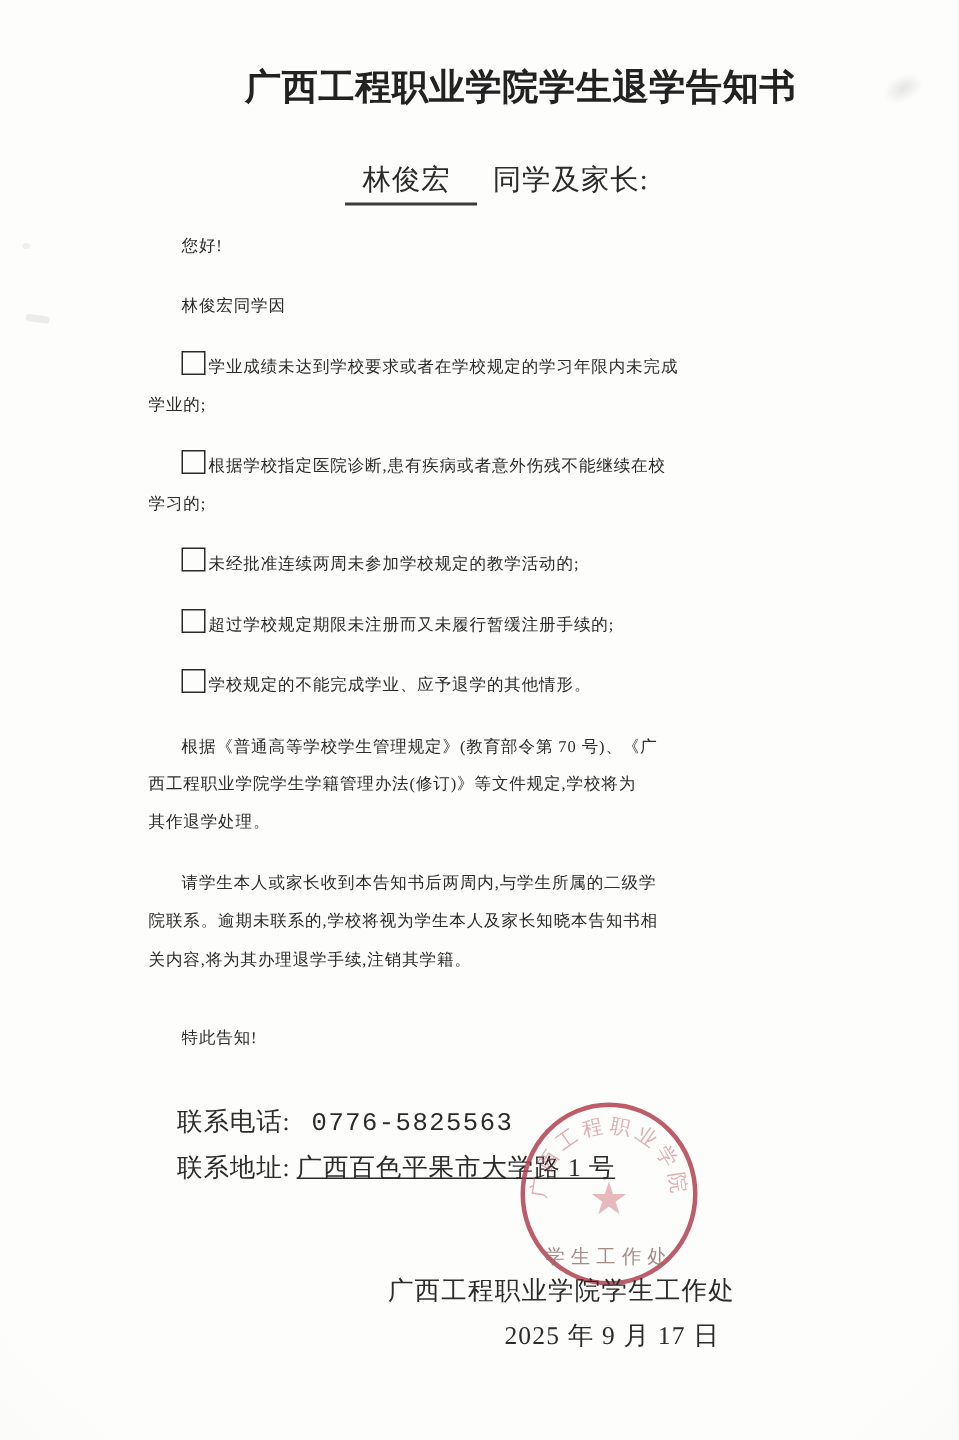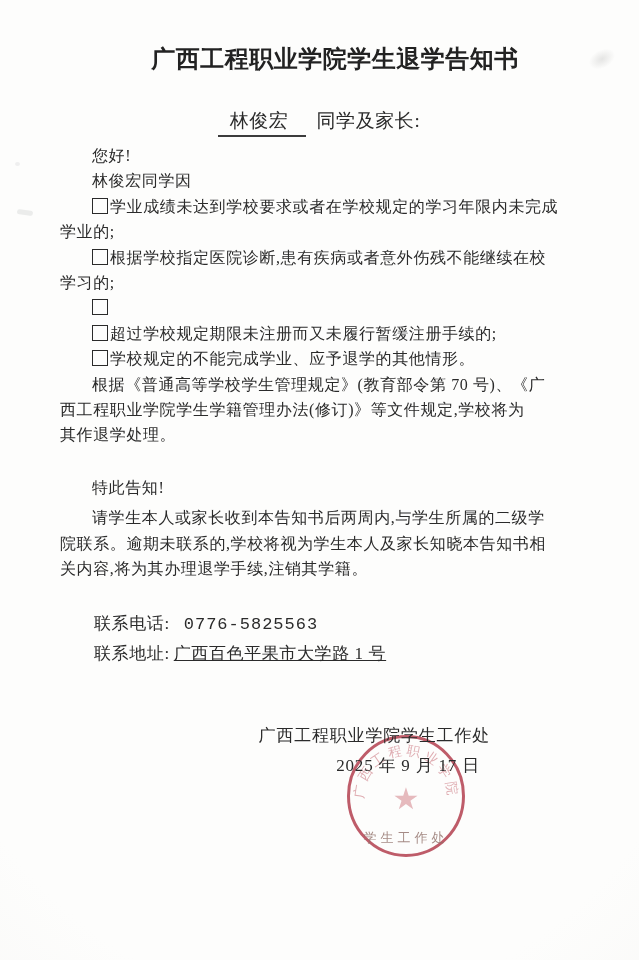--- a/index.html
+++ b/index.html
@@ -8,21 +8,21 @@
     font-family:"Liberation Serif","DejaVu Serif",serif;
     color:#2b2b2b;
     background:#f2f1ef;
   }
   .page{
     position:relative;
     width:639px;height:960px;
     overflow:hidden;
     background:radial-gradient(130% 115% at 50% 42%, #fdfdfc 55%, #f2f1ee 100%);
     box-sizing:border-box;
-    padding:0 49px 0 60px;
+    padding:0 49px 0 84px;
   }
   .title{
     margin:0;
     padding-top:42px;
     padding-left:20px;
     text-align:center;
     font-family:"Liberation Sans","DejaVu Sans",sans-serif;
     font-weight:bold;
     font-size:24px;
     line-height:34px;
@@ -37,22 +37,22 @@
     text-align:center;
   }
   .student-name{
     display:inline-block;
     padding:0 18px 1px 12px;
     border-bottom:2px solid #3c3c3c;
   }
   .salutation .suffix{margin-left:10px;}
   .main-block{margin-top:6px;}
   .main-block p, .para, .reason{
-    margin:0;
-    font-size:16px;
+    margin:15px;
+    font-size:11px;
     line-height:25.4px;
     letter-spacing:0.6px;
     text-indent:2em;
     white-space:pre-line;
   }
   .checkbox{
     position:relative;
     display:inline-block;
     width:14px;height:14px;
     border:1.6px solid #2a2a2a;
@@ -128,36 +128,36 @@
     <p>您好!</p>
     <p>林俊宏同学因</p>
 
     <p class="reason" data-checked="false"><span class="checkbox"></span><span>学业成绩未达到学校要求或者在学校规定的学习年限内未完成
 学业的;</span></p>
 
 
     <p class="reason" data-checked="false"><span class="checkbox"></span><span>根据学校指定医院诊断,患有疾病或者意外伤残不能继续在校
 学习的;</span></p>
 
-    <p class="reason" data-checked="false"><span class="checkbox"></span></p>
+    <p class="reason" data-checked="false"><span class="checkbox"></span><span>未经批准连续两周未参加学校规定的教学活动的;</span></p>
 
     <p class="reason" data-checked="false"><span class="checkbox"></span><span>超过学校规定期限未注册而又未履行暂缓注册手续的;</span></p>
 
     <p class="reason" data-checked="false"><span class="checkbox"></span><span>学校规定的不能完成学业、应予退学的其他情形。</span></p>
 
     <p class="para">根据《普通高等学校学生管理规定》(教育部令第 70 号)、《广
 西工程职业学院学生学籍管理办法(修订)》等文件规定,学校将为
 其作退学处理。</p>
   </div>
 
-  <p class="para closing">特此告知!</p>
-
   <p class="para para-request">请学生本人或家长收到本告知书后两周内,与学生所属的二级学
 院联系。逾期未联系的,学校将视为学生本人及家长知晓本告知书相
 关内容,将为其办理退学手续,注销其学籍。</p>
+
+  <p class="para closing">特此告知!</p>
 
   <div class="contact">
     <p><span>联系电话:</span><span class="value-phone">0776-5825563</span></p>
     <p><span>联系地址:</span><span class="value-addr">广西百色平果市大学路 1 号</span></p>
   </div>
 
   <div class="signature">
     <span>广西工程职业学院学生工作处</span>
     <span class="date">2025 年 9 月 17 日</span>
   </div>

